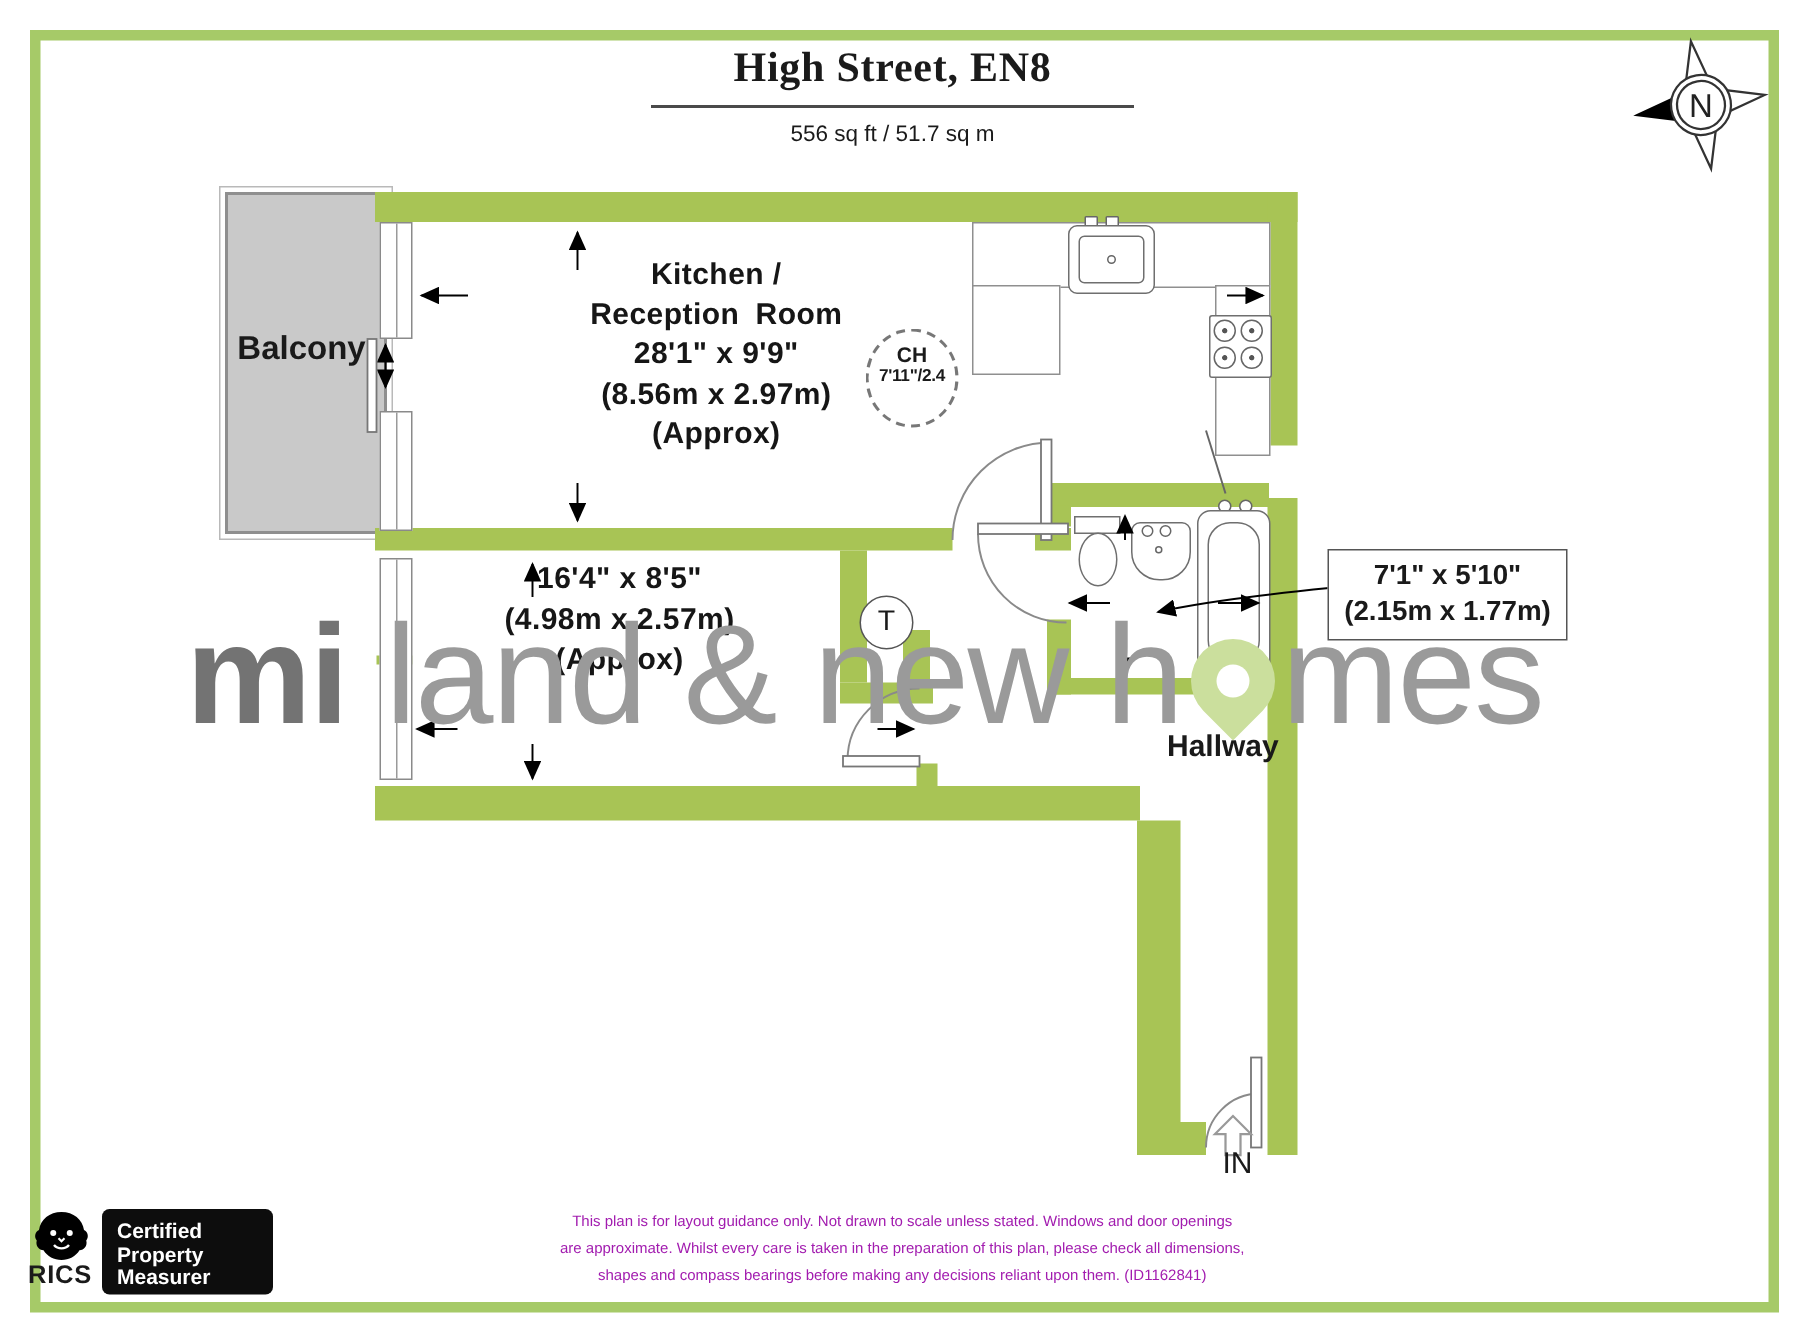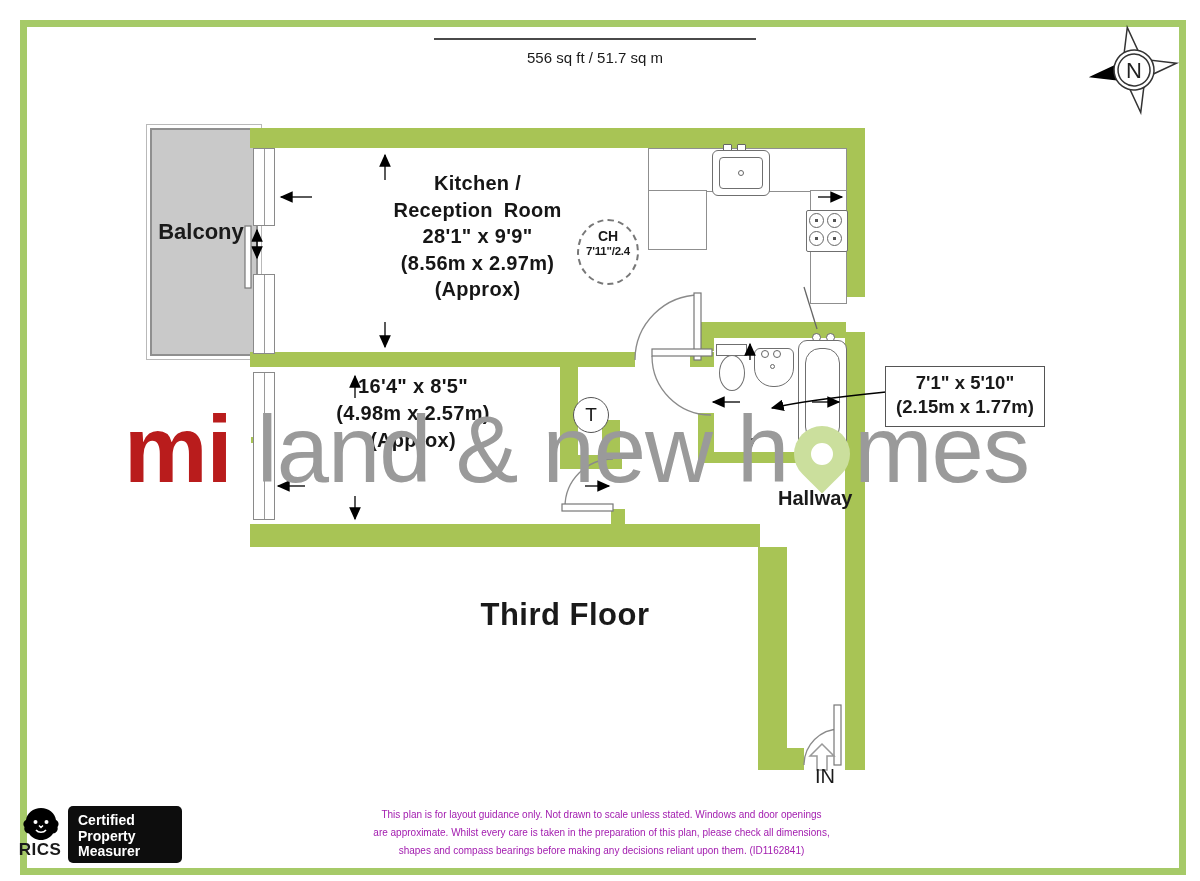--- a/index.html
+++ b/index.html
@@ -21,21 +21,21 @@
          border:7px solid #a6ca68;z-index:1;}
   #header{position:absolute;left:300px;top:30px;width:590px;text-align:center;z-index:20;}
   #title{font-family:"Liberation Serif",serif;font-weight:bold;font-size:28px;letter-spacing:.5px;}
   #divider{margin:8px auto 9px auto;width:322px;height:2px;background:#4a4a4a;}
   #subtitle{font-size:15px;font-weight:bold;letter-spacing:.2px;}
   #areatext{font-size:15px;margin-top:3px;}
   #plan{position:absolute;left:0;top:0;width:1200px;height:881px;z-index:10;}
   #overlay{position:absolute;left:0;top:0;z-index:15;}
   #watermark{position:absolute;left:124px;top:396px;display:flex;align-items:flex-start;
              z-index:25;font-size:94px;letter-spacing:-1px;color:#9a9a9a;white-space:pre;}
-  #watermark .wm-bold{font-weight:bold;color:#b91c1c;}
+  #watermark .wm-bold{font-weight:bold;color:#737373;}
   #pin{width:56px;height:56px;background:#cbdf9d;border-radius:50% 50% 50% 0;
        transform:rotate(-45deg);position:relative;margin:30px 4px 0 6px;}
   #pin:after{content:"";position:absolute;left:17px;top:17px;width:22px;height:22px;
              border-radius:50%;background:#fff;}
   #callout{position:absolute;left:885px;top:366px;width:158px;height:55px;background:#fff;
            border:1.5px solid #555;z-index:26;text-align:center;font-weight:bold;
            font-size:18.5px;line-height:24px;padding-top:4px;}
   #thirdfloor{position:absolute;left:420px;top:597px;width:290px;text-align:center;z-index:20;
               font-size:31px;font-weight:bold;letter-spacing:.5px;}
   #inlabel{position:absolute;left:795px;top:765px;width:60px;text-align:center;
@@ -60,20 +60,21 @@
              font-size:17px;letter-spacing:.5px;z-index:20;}
   #disclaimer{position:absolute;left:283px;top:806px;width:637px;text-align:center;
               font-size:10px;line-height:18px;color:#a21caf;z-index:20;}
 </style>
 </head>
 <body>
 
 <div id="frame"></div>
 
 <div id="header">
+  <div id="title">High Street, EN8</div>
   <div id="divider"></div>
   <div id="areatext">556 sq ft / 51.7 sq m</div>
 </div>
 
 <svg id="compass" width="96" height="96" viewBox="0 0 96 96">
   <g transform="rotate(-9 48 48)">
     <polygon points="48,5 40,33 56,33" fill="#fff" stroke="#333" stroke-width="1.5"></polygon>
     <polygon points="91,48 63,40 63,56" fill="#fff" stroke="#333" stroke-width="1.5"></polygon>
     <polygon points="48,91 40,63 56,63" fill="#fff" stroke="#333" stroke-width="1.5"></polygon>
     <polygon points="5,48 33,40 33,56" fill="#000" stroke="#000" stroke-width="1.5"></polygon>
@@ -187,21 +188,20 @@
     <div>(8.56m x 2.97m)</div>
     <div>(Approx)</div>
   </div>
   <div class="roomlabel" style="left:288px;top:373px;width:250px;line-height:27px;">
     <div>16'4" x 8'5"</div>
     <div>(4.98m x 2.57m)</div>
     <div>(Approx)</div>
   </div>
   <div id="balcony-label">Balcony</div>
   <div id="hallway-label">Hallway</div>
-  <div id="thirdfloor">Third Floor</div>
   <div id="inlabel">IN</div>
 
   <div id="callout">
     <div>7'1" x 5'10"</div>
     <div>(2.15m x 1.77m)</div>
   </div>
 
   <div id="watermark">
     <span class="wm-bold">mi </span>
     <span>land &amp; new h</span>

